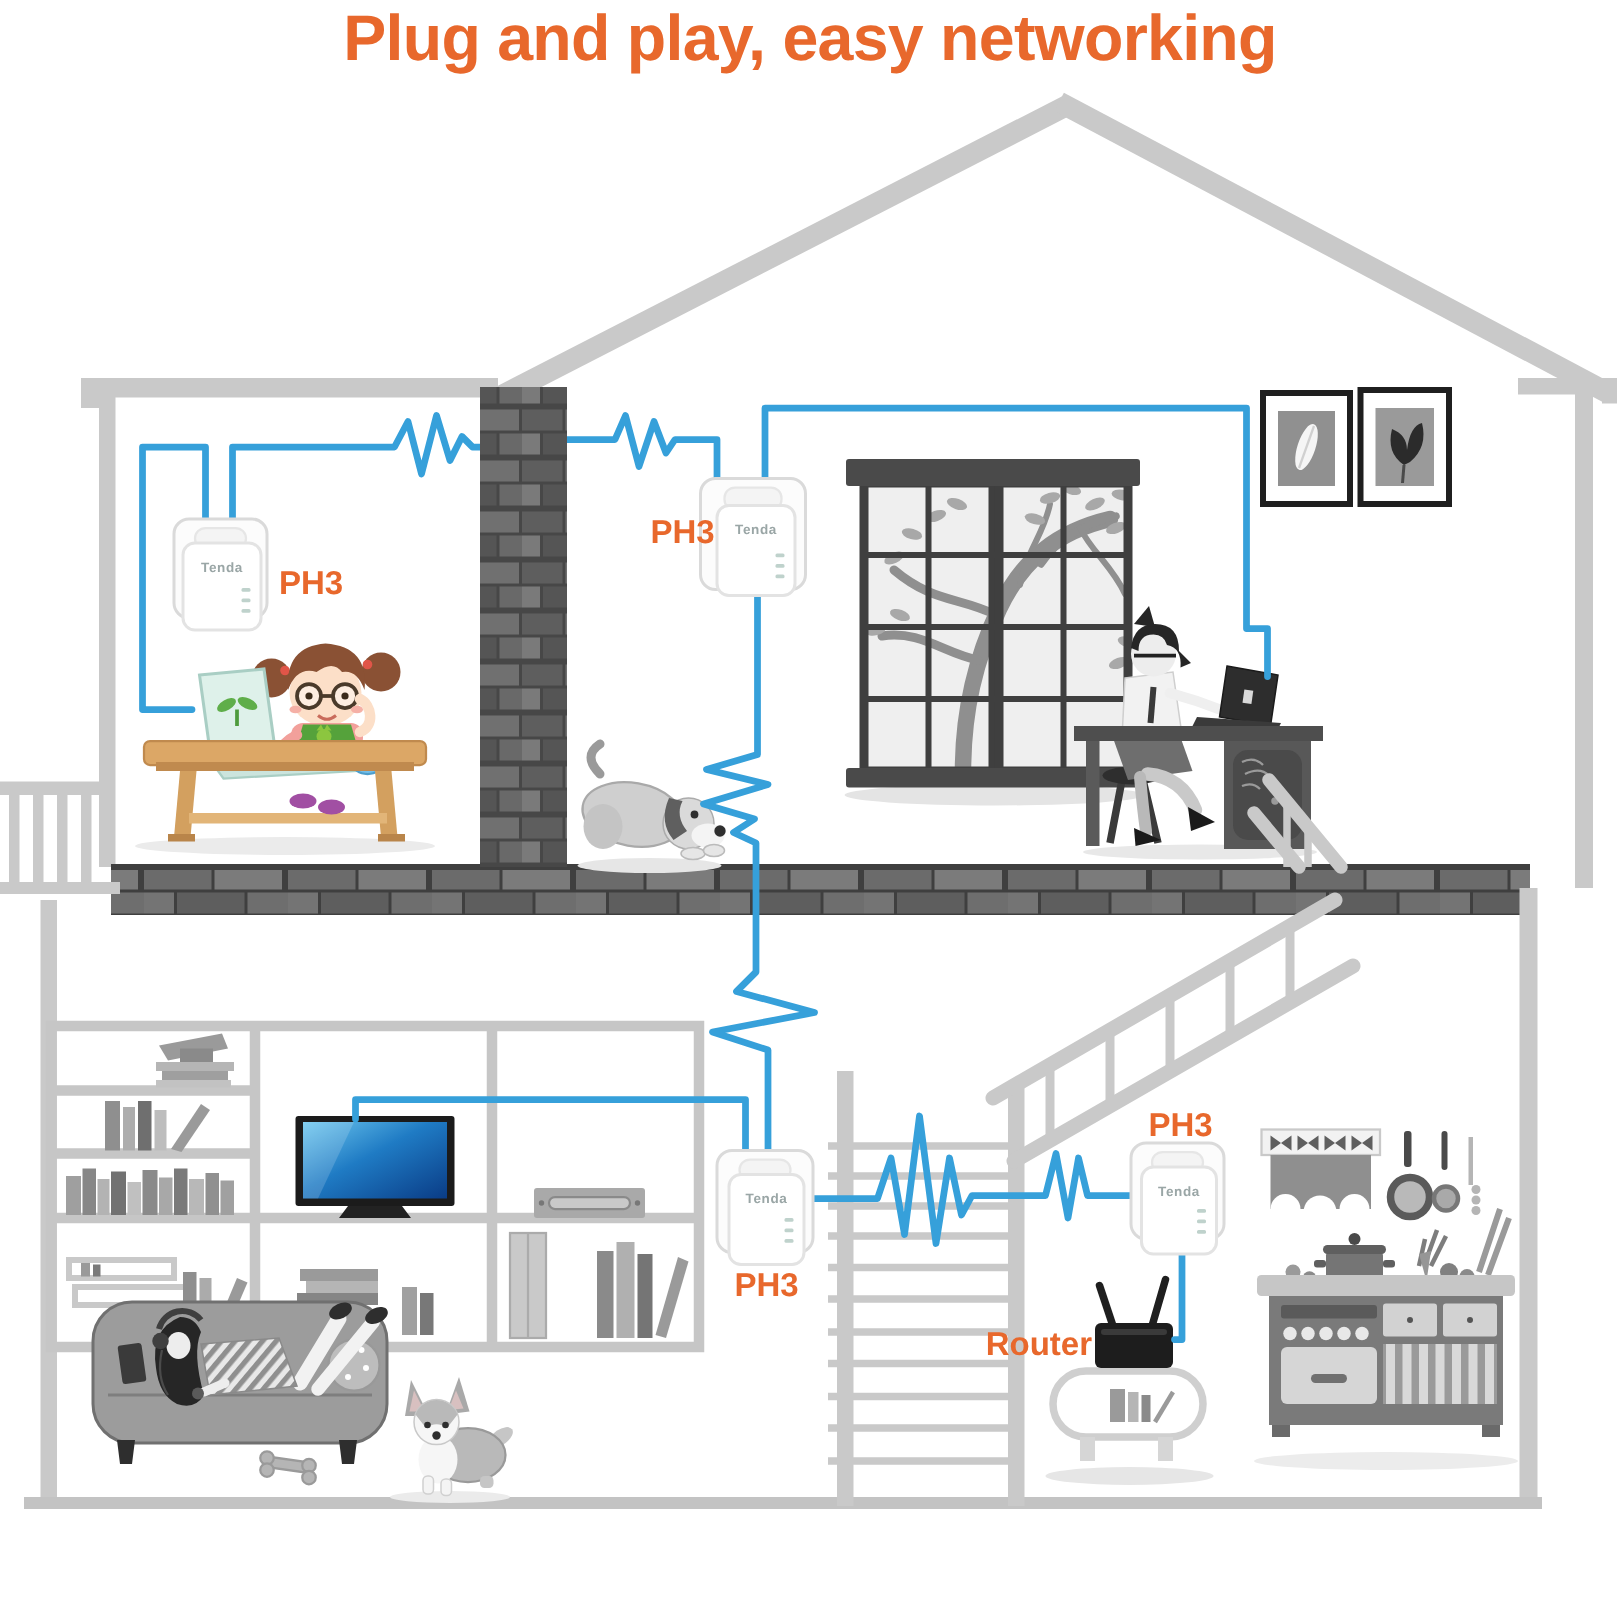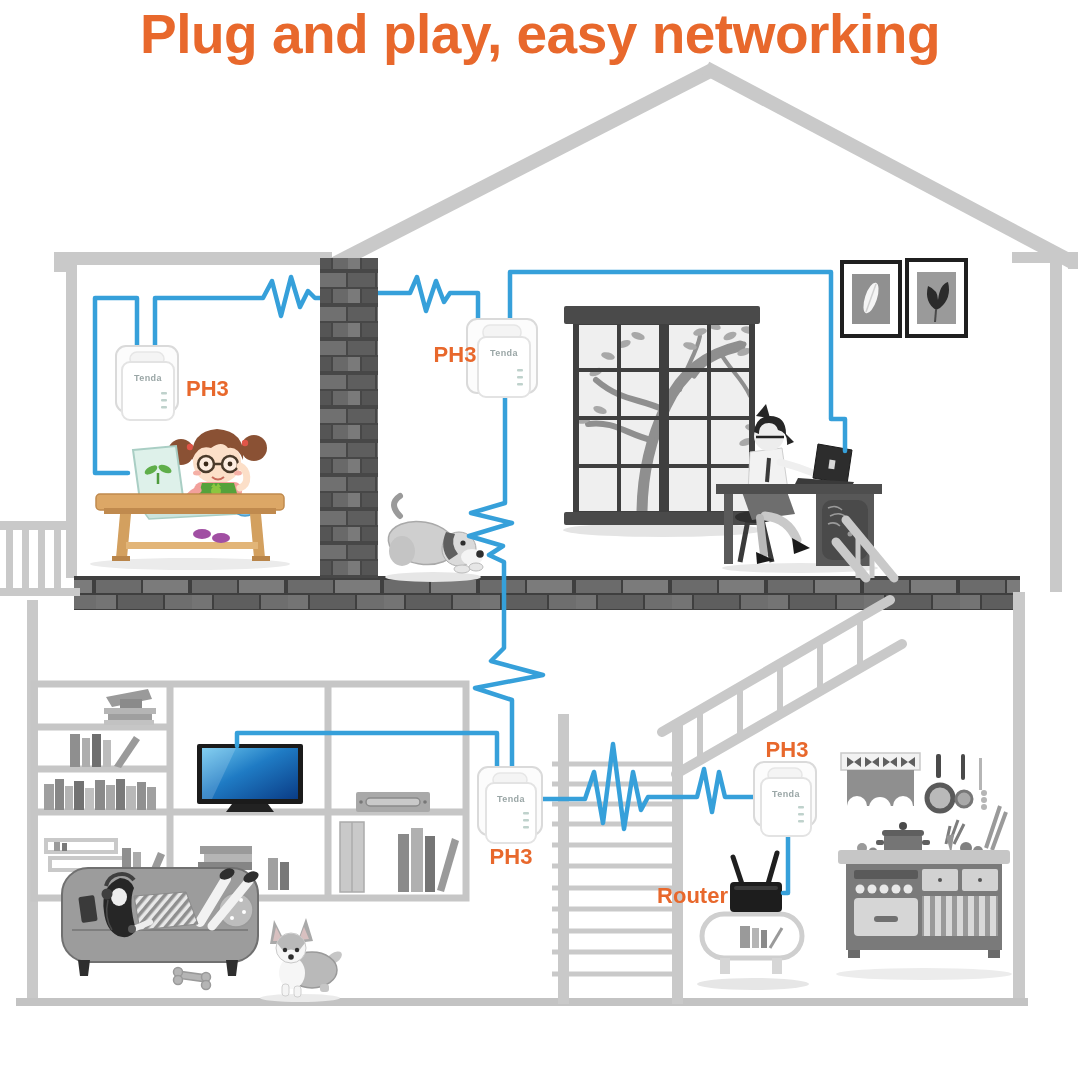--- a/index.html
+++ b/index.html
@@ -1,19 +1,19 @@
 <!DOCTYPE html>
 <html><head>
 <meta charset="utf-8">
 <style>
   html,body{margin:0;padding:0;background:#ffffff;}
   .canvas{position:relative;width:1080px;height:1080px;background:#ffffff;overflow:hidden;
           font-family:"Liberation Sans", sans-serif;}
   .title{position:absolute;top:0;left:0;width:100%;text-align:center;margin:0;padding-top:2px;
-         font-size:55px;font-weight:700;letter-spacing:-0.5px;color:#E8682C;}
+         font-size:43px;font-weight:700;letter-spacing:-0.5px;color:#E8682C;}
   svg{position:absolute;left:0;top:0;}
   svg text.ph3{font-family:"Liberation Sans",sans-serif;font-size:22px;font-weight:700;fill:#E8682C;}
   svg text.brand{font-family:"Liberation Sans",sans-serif;font-size:9px;font-weight:700;fill:#9AA6A6;letter-spacing:.4px;}
 </style>
 </head>
 <body>
 
 <div class="canvas">
   <h1 class="title">Plug and play, easy networking</h1>
 

